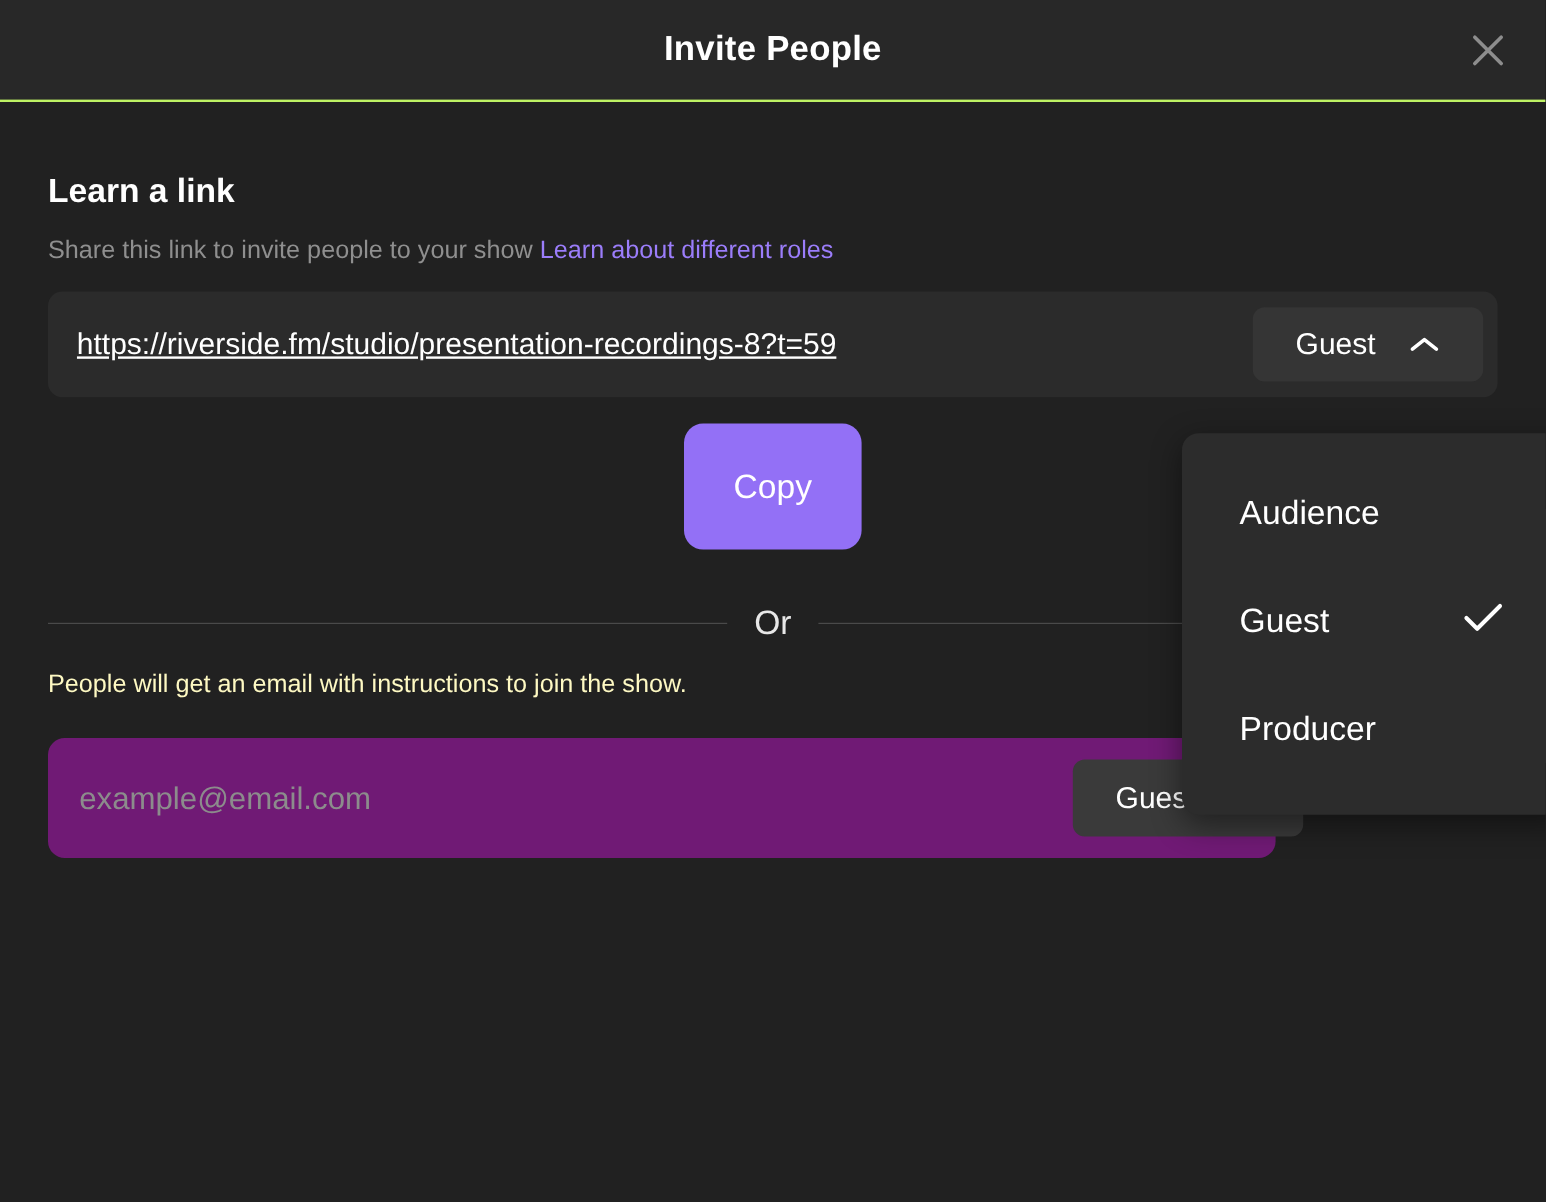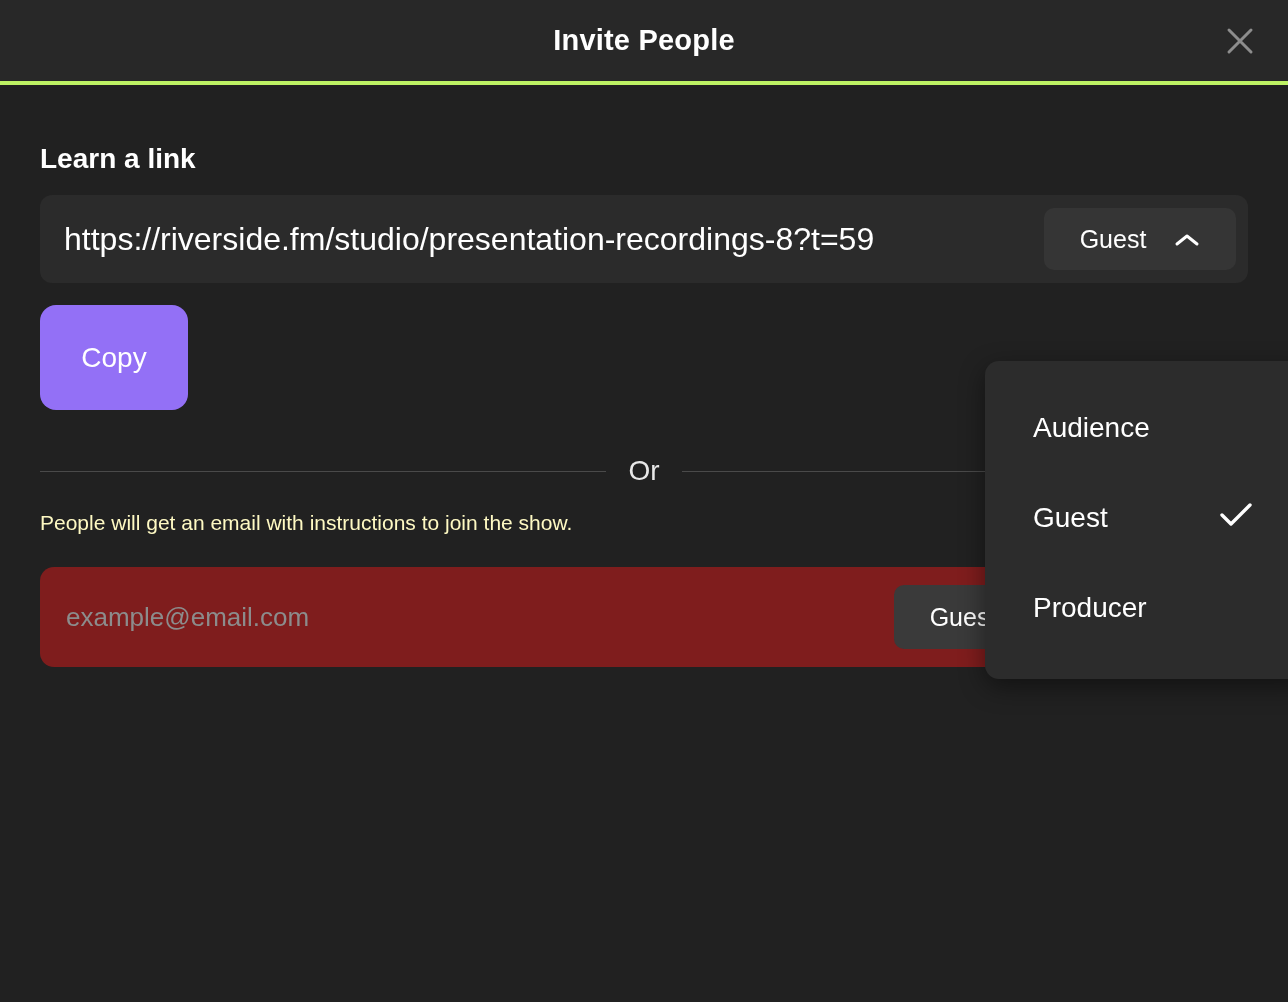--- a/index.html
+++ b/index.html
@@ -13,21 +13,21 @@
     font-family: "Liberation Sans", sans-serif;
     overflow: hidden;
     position: relative;
   }
 
   
   .modal-header {
     position: relative;
     height: 85px;
     background: #282828;
-    border-bottom: 4px solid #bef264;
+    border-bottom: 2px solid #bef264;
     display: flex;
     align-items: center;
     justify-content: center;
     box-sizing: border-box;
   }
   .modal-title {
     color: #ffffff;
     font-size: 29px;
     font-weight: bold;
     letter-spacing: 0.2px;
@@ -88,30 +88,31 @@
   .link-input {
     position: absolute;
     left: 0;
     top: 0;
     width: 1208px;
     height: 88px;
     background: #2b2b2b;
     border: none;
     border-radius: 12px;
     color: #ffffff;
-    font-size: 32px;
+    font-size: 25px;
     font-family: "Liberation Sans", sans-serif;
     padding: 0 24px;
     box-sizing: border-box;
     outline: none;
     white-space: nowrap;
     overflow: hidden;
     text-overflow: clip;
     display: flex;
     align-items: center;
+    text-decoration: underline;
   }
   .link-input-text {
     display: block;
     white-space: nowrap;
     overflow: hidden;
     width: 880px;
   }
 
   .role-select-link {
     position: absolute;
@@ -131,20 +132,21 @@
     gap: 28px;
     padding: 0 22px;
     cursor: pointer;
     box-sizing: border-box;
     z-index: 12;
   }
 
   
   .copy-wrap {
     display: flex;
+    justify-content: center;
     margin-top: 22px;
   }
   .copy-btn {
     width: 148px;
     height: 105px;
     background: #9370f6;
     border: none;
     border-radius: 16px;
     color: #ffffff;
     font-size: 28px;
@@ -183,21 +185,21 @@
     margin-top: 32px;
     position: relative;
     height: 100px;
   }
   .email-input-wrap {
     position: absolute;
     left: 0;
     top: 0;
     width: 1023px;
     height: 100px;
-    background: #7f1d1d;
+    background: #701a75;
     border-radius: 14px;
   }
   .email-input {
     width: 100%;
     height: 100%;
     background: transparent;
     border: none;
     outline: none;
     color: #ffffff;
     font-size: 26px;
@@ -281,20 +283,24 @@
         <path d="M6 6 L28 28 M28 6 L6 28" stroke="#8d8d8d" stroke-width="3" stroke-linecap="round"></path>
       </svg>
     </span>
   </button>
 </div>
 
 <div class="modal-body">
 
   <h2 class="section-title share-title">Learn a link</h2>
 
+  <div class="section-sub">
+    <span>Share this link to invite people to your show</span>
+    <a class="roles-link" href="#">Learn about different roles</a>
+  </div>
 
   <div class="link-row">
     <div class="link-input">
       <span class="link-input-text">https://riverside.fm/studio/presentation-recordings-8?t=59</span>
     </div>
     <button class="role-select-link">
       <span>Guest</span>
       <span>
         <svg width="26" height="16" viewBox="0 0 26 16" fill="none" xmlns="http://www.w3.org/2000/svg">
           <path d="M3 12 L13 4 L23 12" stroke="#ffffff" stroke-width="3" stroke-linecap="round" stroke-linejoin="round"></path>

